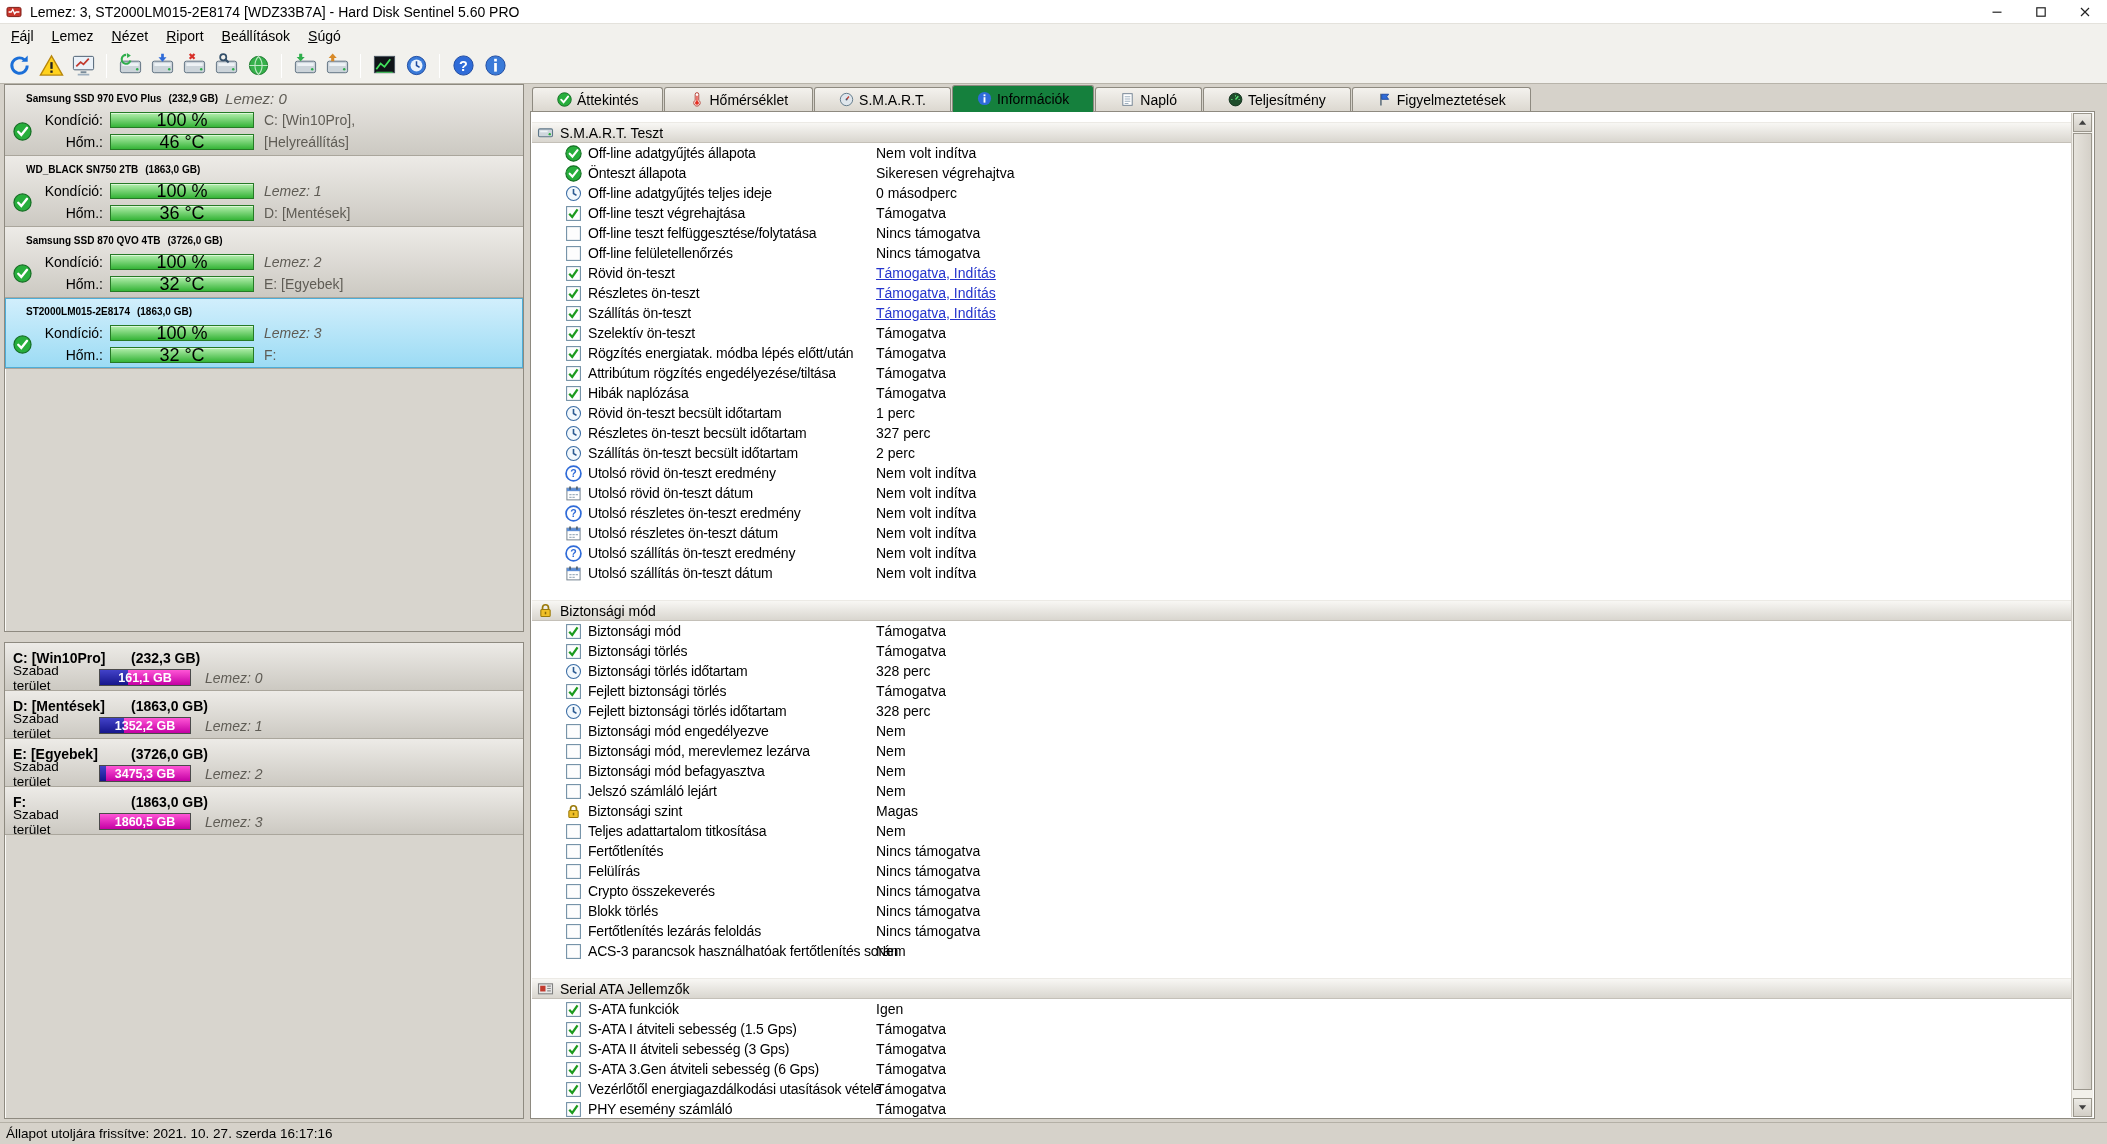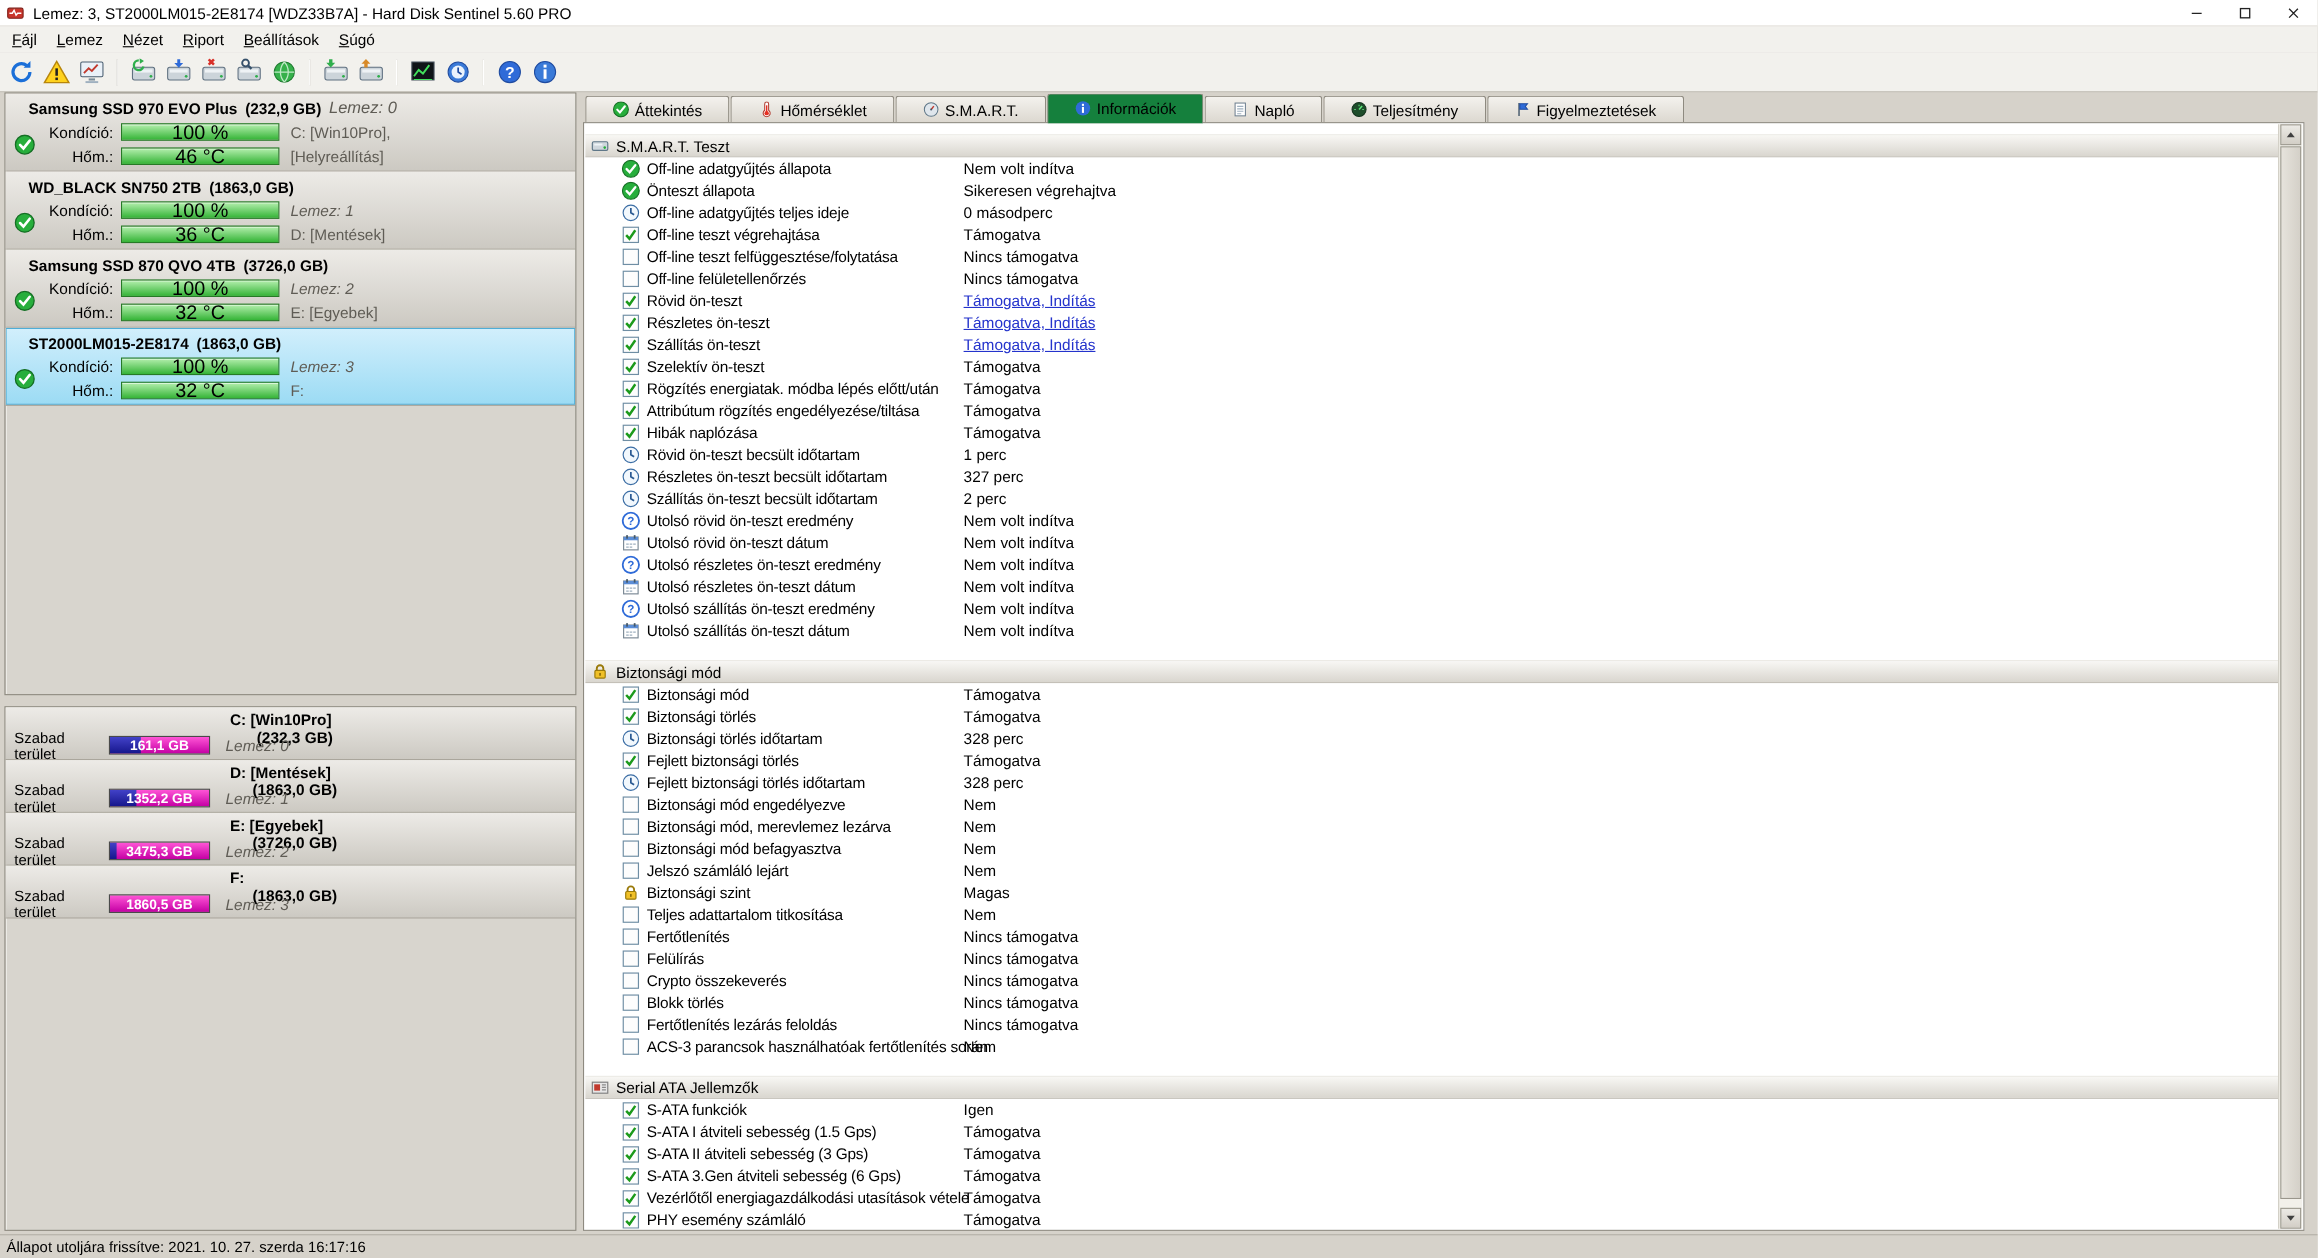--- a/index.html
+++ b/index.html
@@ -28,34 +28,34 @@
   
   .workspace{position:absolute;top:84px;left:0;right:0;height:1035px;}
   .left-col{position:absolute;left:4px;top:0;width:520px;height:100%;}
   .panel{background:#d8d5ce;border:1px solid #8e8a80;box-shadow:inset 1px 1px 0 #fbfaf7;}
   .disk-list{position:absolute;top:0;left:0;right:0;height:548px;overflow:hidden;}
   .part-list{position:absolute;top:558px;left:0;right:0;bottom:0;overflow:hidden;}
 
   .disk-block{height:71px;background:linear-gradient(180deg,#edebe7,#ccc9c2);border-bottom:1px solid #aaa69c;padding-top:3px;}
   .disk-block.selected{background:linear-gradient(180deg,#d2effc,#9bdbf4);box-shadow:inset 0 0 0 1px #4fadd6;}
   .disk-head{padding-left:21px;height:21px;display:flex;align-items:center;gap:7px;white-space:nowrap;}
-  .disk-name,.disk-size{font-weight:bold;font-size:14px;}
+  .disk-name,.disk-size{font-weight:bold;font-size:10px;}
   .muted{color:#5f5c55;}
   .italic{font-style:italic;}
   .disk-body{display:flex;}
   .disk-status{width:34px;display:flex;align-items:center;justify-content:center;}
   .disk-status svg{width:19px;height:19px;display:block;}
   .bar-row{height:22px;display:flex;align-items:center;}
   .bar-label{width:64px;text-align:right;font-size:14px;}
   .meter{position:relative;width:144px;height:16px;margin-left:7px;border:1px solid #267a26;background:linear-gradient(180deg,#b4efae,#35b437);display:flex;align-items:center;justify-content:center;box-shadow:inset 0 1px 0 rgba(255,255,255,.55);}
   .meter-text{font-size:18px;white-space:nowrap;}
   .bar-right{margin-left:10px;font-size:14px;white-space:nowrap;}
 
   .part-block{height:48px;background:linear-gradient(180deg,#edebe7,#ccc9c2);border-bottom:1px solid #aaa69c;padding-top:3px;}
-  .part-head{padding-left:8px;height:20px;display:flex;align-items:center;flex-direction:column;}
+  .part-head{padding-left:8px;height:20px;display:flex;align-items:flex-end;}
   .part-name{font-weight:bold;font-size:14px;min-width:118px;}
   .part-size{font-weight:bold;font-size:14px;}
   .part-row{height:23px;display:flex;align-items:center;padding-left:8px;}
   .part-free-label{width:86px;font-size:13.5px;}
   .space-meter{position:relative;width:92px;height:17px;border:1px solid #4a4a4a;background:linear-gradient(180deg,#ff55d6,#c400a4);overflow:hidden;display:flex;align-items:center;justify-content:center;}
   .space-meter .used{position:absolute;left:0;top:0;bottom:0;background:linear-gradient(180deg,#4242c8,#16168c);}
   .space-meter .meter-text{position:relative;color:#fff;font-weight:bold;font-size:12.5px;}
   .part-ref{margin-left:14px;font-size:14px;}
 
   

